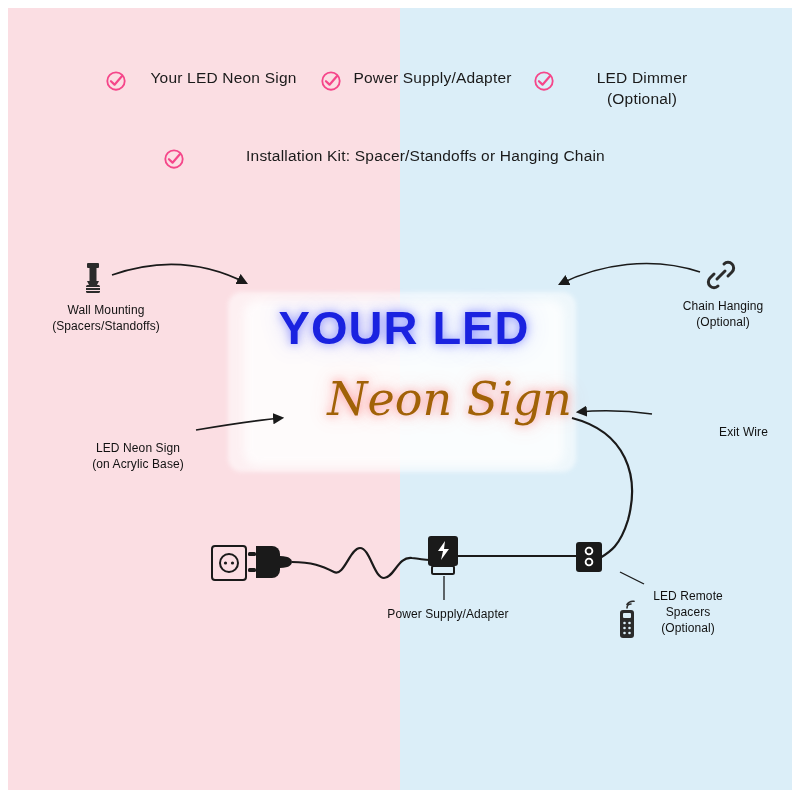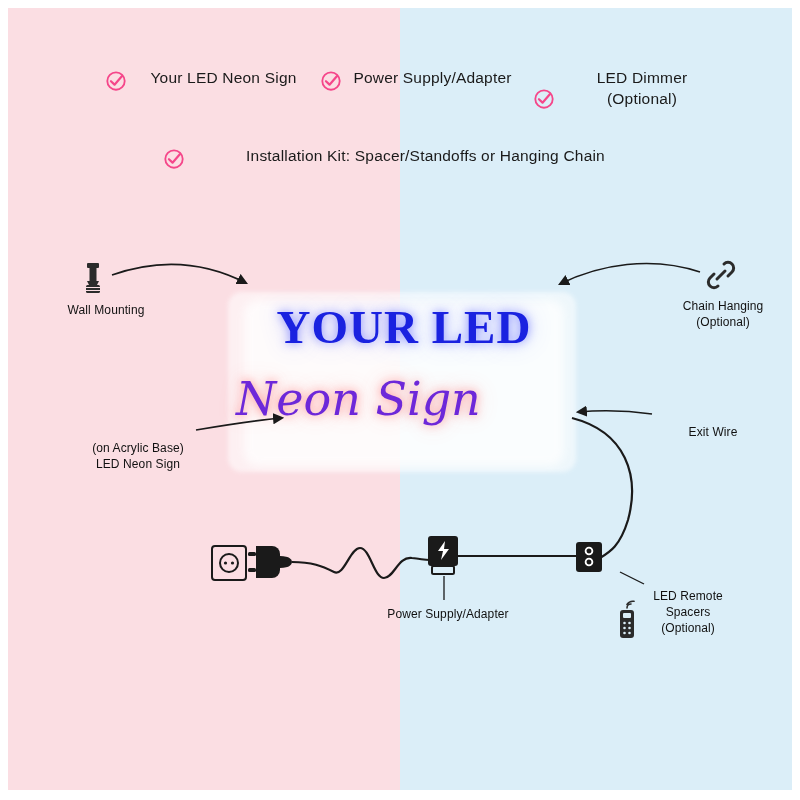--- a/index.html
+++ b/index.html
@@ -59,21 +59,21 @@
     color: #1a1a1a;
     line-height: 1.35;
     text-align: center;
     letter-spacing: 0.2px;
   }
 
   #chk0 { left: 105px; top: 68px;  width: 195px; }
   #chk0 .check-label { width: 160px; margin-left: 12px; }
   #chk1 { left: 320px; top: 68px;  width: 200px; }
   #chk1 .check-label { width: 165px; }
-  #chk2 { left: 533px; top: 68px;  width: 190px; align-items: flex-end; }
+  #chk2 { left: 533px; top: 68px;  width: 190px; }
   #chk2 .check-label { width: 158px; }
   #chk3 { left: 163px; top: 146px; width: 500px; }
   #chk3 .check-label { width: 465px; text-align: center; }
 
   
   .neon-plate {
     position: absolute;
     left: 228px;
     top: 292px;
     width: 348px;
@@ -90,54 +90,54 @@
     height: 166px;
     opacity: 0.75;
     filter: blur(4px);
   }
   .neon-main {
     position: absolute;
     left: 236px;
     top: 300px;
     width: 336px;
     text-align: center;
-    font-family: Liberation Serif, serif;
+    font-family: Liberation Sans, sans-serif;
     font-weight: bold;
     font-size: 47px;
     letter-spacing: 1px;
     color: #1a22e0;
     text-shadow: 0 0 10px rgba(60,70,255,0.55), 0 0 22px rgba(90,100,255,0.35);
   }
   .neon-script {
     position: absolute;
     left: 236px;
     top: 372px;
     width: 336px;
-    text-align: left;
+    text-align: right;
     font-family: "DejaVu Serif", serif;
     font-style: italic;
     font-size: 46px;
-    color: #6d28d9;
+    color: #a16207;
     text-shadow: 0 0 10px rgba(255,70,70,0.55), 0 0 22px rgba(255,90,90,0.32);
   }
 
   
   .label {
     position: absolute;
     font-size: 12px;
     color: #111111;
     line-height: 1.35;
     text-align: center;
     letter-spacing: 0.1px;
   }
 
   #lbl-wall       { left: 18px;  top: 302px; width: 176px; }
   #lbl-chain      { left: 648px; top: 298px; width: 150px; }
   #lbl-neon       { left: 58px;  top: 440px; width: 160px; }
-  #lbl-exit       { left: 658px; top: 424px; width: 110px; text-align: center; }
+  #lbl-exit       { left: 658px; top: 424px; width: 110px; text-align: right; }
   #lbl-power      { left: 352px; top: 606px; width: 192px; }
   #lbl-remote     { left: 610px; top: 588px; width: 156px; }
 
   
   #overlay {
     position: absolute;
     left: 0; top: 0;
     width: 800px; height: 800px;
   }
 
@@ -233,30 +233,31 @@
       <circle cx="15.5" cy="33" r="1.3" fill="#dbeef8"></circle>
       <g fill="none" stroke="#2b2b2b" stroke-width="1.6" stroke-linecap="round">
         <path d="M13 8 a4 4 0 0 1 4 -4"></path>
         <path d="M13 4.5 a7 7 0 0 1 7 -3.2"></path>
       </g>
     </svg>
   </div>
 
   <div class="label" id="lbl-wall">
     <div>Wall Mounting</div>
+    <div>(Spacers/Standoffs)</div>
   </div>
 
   <div class="label" id="lbl-chain">
     <div>Chain Hanging</div>
     <div>(Optional)</div>
   </div>
 
   <div class="label" id="lbl-neon">
+    <div>LED Neon Sign</div>
     <div>(on Acrylic Base)</div>
-    <div>LED Neon Sign</div>
   </div>
 
   <div class="label" id="lbl-exit">
     <div>Exit Wire</div>
   </div>
 
   <div class="label" id="lbl-power">
     <div>Power Supply/Adapter</div>
   </div>
 

